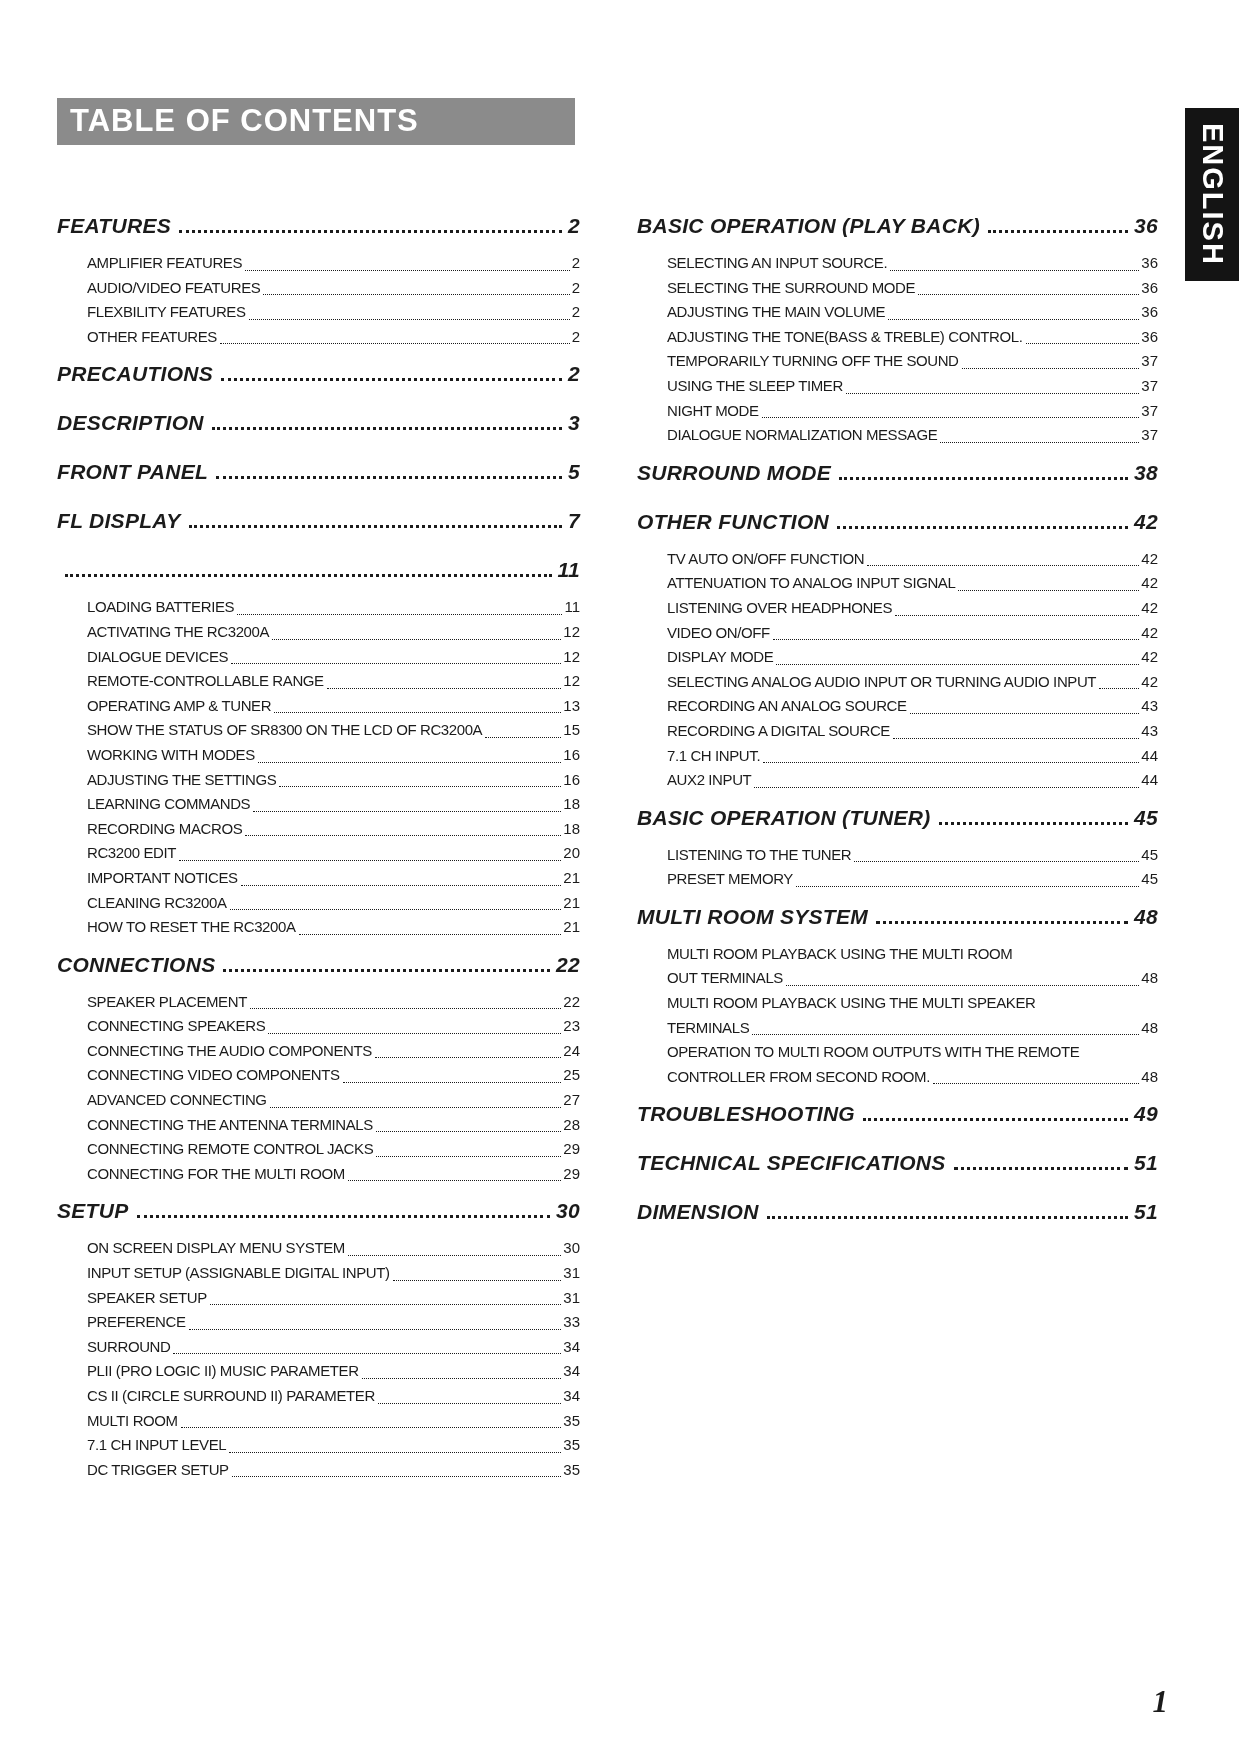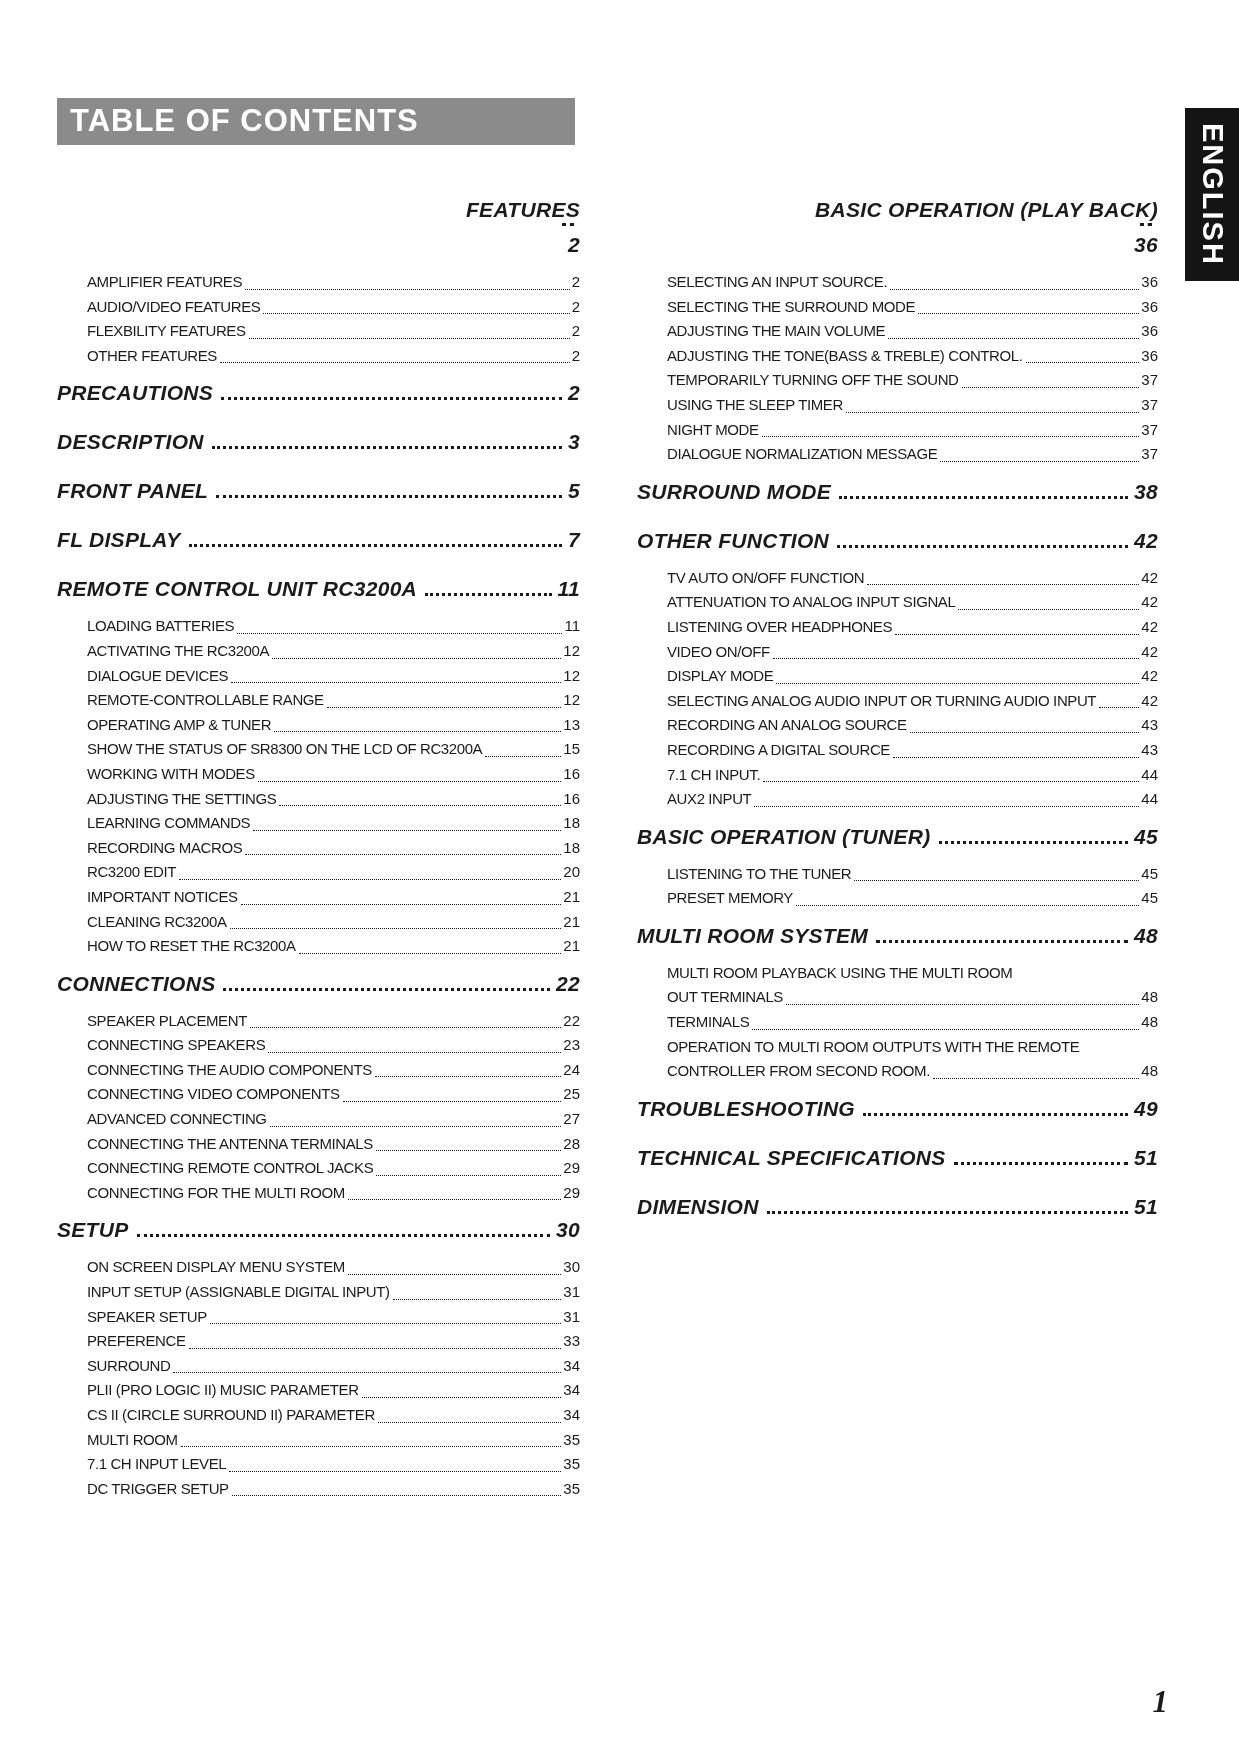--- a/index.html
+++ b/index.html
@@ -34,21 +34,21 @@
   .col { position:absolute; top:197px; }
   .col-left  { left:57px;  width:523px; }
   .col-right { left:637px; width:521px; }
 
   .section.has-items { margin-bottom:-11px; }
   .sec-head {
     display:flex; align-items:flex-end; margin-top:23px;
     font-weight:bold; font-style:italic; font-size:21px; line-height:26px;
     letter-spacing:0.3px; white-space:nowrap;
   }
-  .col .section:first-child .sec-head { margin-top:0;flex-direction:column; }
+  .col .section:first-child .sec-head { margin-top:16px; }
   .sec-head.with-items { margin-bottom:12px; }
   .sec-head .leader {
     flex:1; border-bottom:3px dotted var(--text,#1b1b1b);
     margin:0 6px 6px 8px; min-width:12px;
   }
   .sec-head .pg { font-weight:bold; font-style:italic; }
 
   .item {
     display:flex; align-items:flex-end; padding-left:30px;
     font-size:15px; line-height:24.6px; letter-spacing:-0.4px; white-space:nowrap;
@@ -130,21 +130,20 @@
       </div>
       <div class="section">
         <div class="sec-head">
           <span class="label">FL DISPLAY</span>
           <span class="leader"></span>
           <span class="pg">7</span>
         </div>
       </div>
       <div class="section has-items">
         <div class="sec-head with-items">
-          <span class="label">REMOTE CONTROL UNIT RC3200A</span>
           <span class="leader"></span>
           <span class="pg">11</span>
         </div>
         <div class="item">
           <span class="label">LOADING BATTERIES</span>
           <span class="leader"></span>
           <span class="pg">11</span>
         </div>
         <div class="item">
           <span class="label">ACTIVATING THE RC3200A</span>
@@ -454,20 +453,23 @@
         </div>
         <div class="item">
           <span class="label">MULTI ROOM PLAYBACK USING THE MULTI ROOM</span>
         </div>
         <div class="item">
           <span class="label">OUT TERMINALS</span>
           <span class="leader"></span>
           <span class="pg">48</span>
         </div>
         <div class="item">
+          <span class="label">MULTI ROOM PLAYBACK USING THE MULTI SPEAKER</span>
+        </div>
+        <div class="item">
           <span class="label">TERMINALS</span>
           <span class="leader"></span>
           <span class="pg">48</span>
         </div>
         <div class="item">
           <span class="label">OPERATION TO MULTI ROOM OUTPUTS WITH THE REMOTE</span>
         </div>
         <div class="item">
           <span class="label">CONTROLLER FROM SECOND ROOM.</span>
           <span class="leader"></span>

